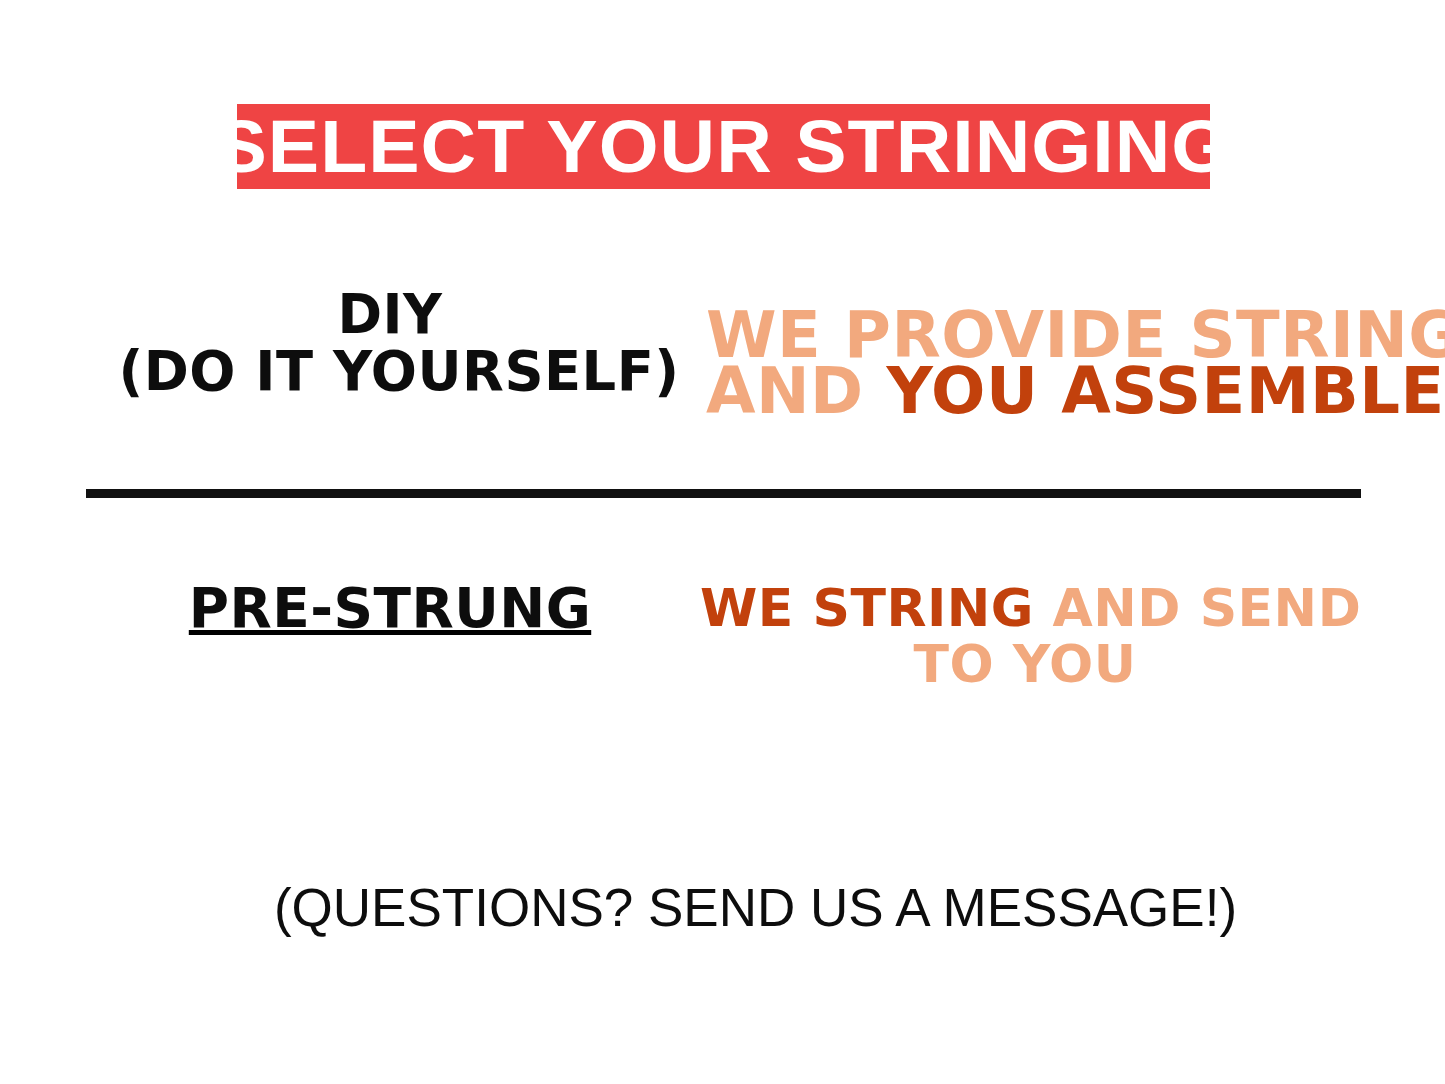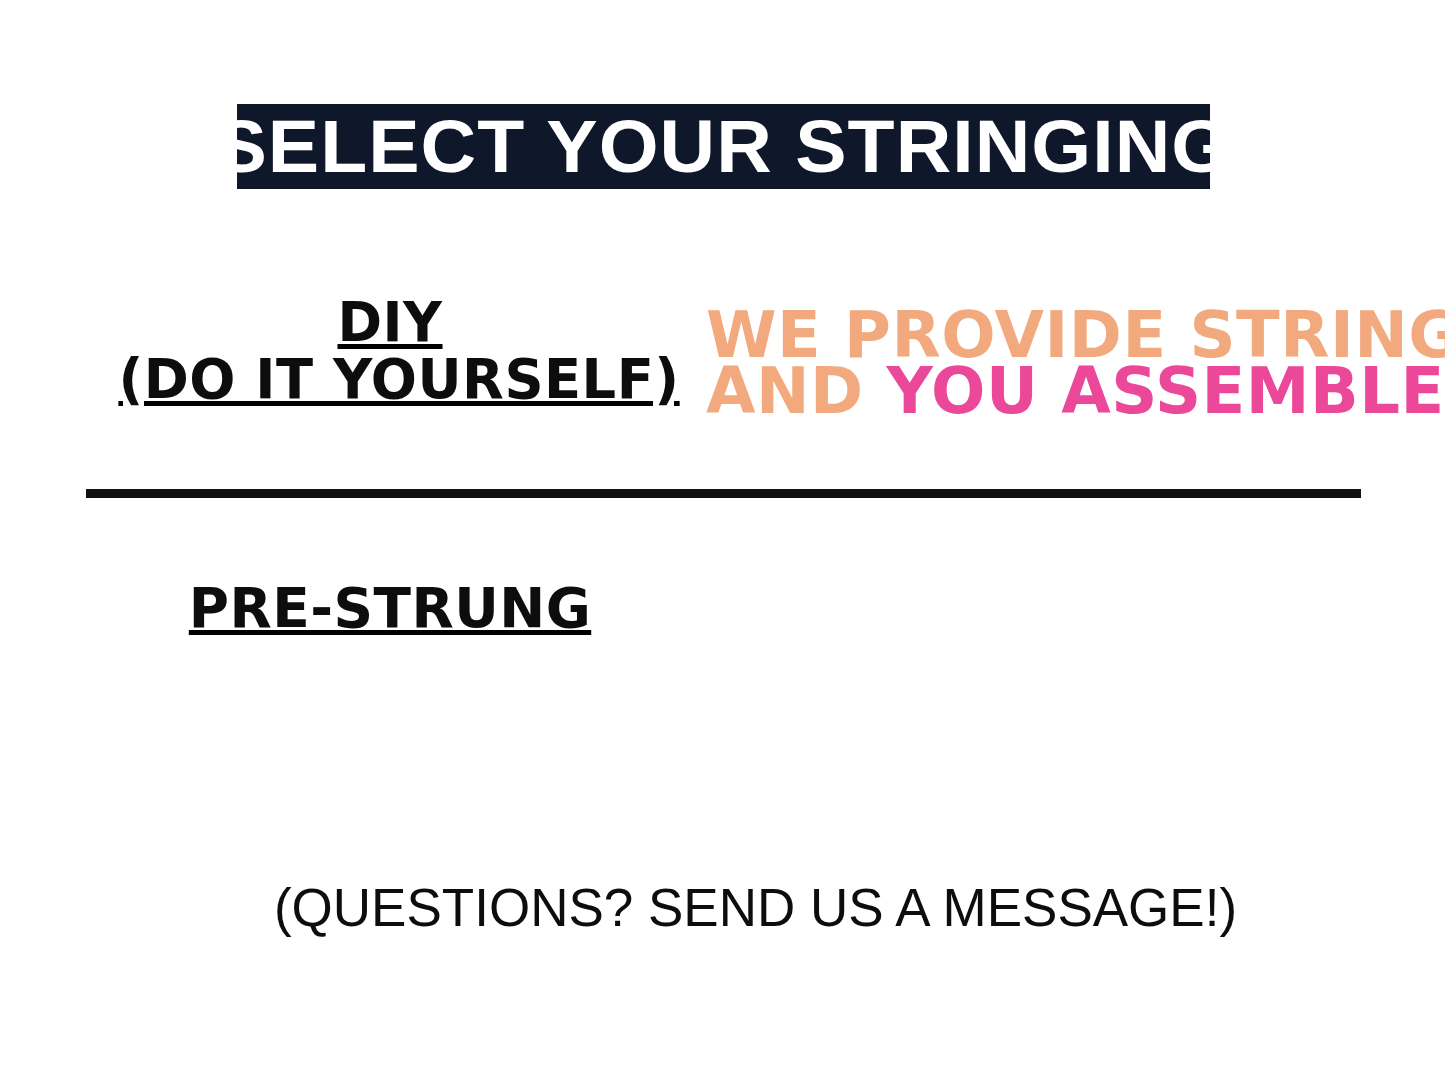--- a/index.html
+++ b/index.html
@@ -18,21 +18,21 @@
     -webkit-font-smoothing: antialiased;
   }
 
   
   .title-banner {
     position: absolute;
     left: 237px;
     top: 104px;
     width: 973px;
     height: 85px;
-    background: #0f172a;
+    background: #ef4444;
     display: flex;
     align-items: center;
     justify-content: center;
     box-sizing: border-box;
   }
   .title-text {
     color: #ffffff;
     font-family: "Liberation Sans Narrow", "Liberation Sans", sans-serif;
     font-weight: 700;
     font-size: 74px;
@@ -48,24 +48,23 @@
     font-family: "DejaVu Sans", sans-serif;
     font-weight: 700;
     letter-spacing: 0.5px;
     white-space: nowrap;
   }
 
   
   .diy-block {
     position: absolute;
     left: 110px;
-    top: 296px;
+    top: 288px;
     width: 560px;
     text-align: center;
-    text-decoration: underline;
   }
   .diy-line1 {
     font-size: 56px;
     line-height: 52px;
     color: #0d0d0d;
     transform: scaleX(0.96);
   }
   .diy-line2 {
     font-size: 56px;
     line-height: 58px;
@@ -118,21 +117,21 @@
     width: 650px;
     text-align: center;
     font-size: 52px;
     line-height: 56px;
   }
   .row2-desc .l1 { display: block; }
   .row2-desc .l2 { display: block; }
 
   
   .c-orange { color: #f2a97e; }
-  .c-blue   { color: #ec4899; }
+  .c-blue   { color: #c2410c; }
 
   
   .footer {
     position: absolute;
     left: 0;
     top: 878px;
     width: 1445px;
     text-align: center;
     margin-left: 33px;
   }
@@ -169,18 +168,25 @@
       <span class="c-blue">YOU ASSEMBLE</span>
     </span>
   </div>
 
   <div class="divider"></div>
 
   <div class="prestrung-block">
     <div class="marker prestrung-text">PRE-STRUNG</div>
   </div>
 
+  <div class="marker row2-desc">
+    <span class="l1">
+      <span class="c-blue">WE STRING</span>
+      <span class="c-orange">AND SEND</span>
+    </span>
+    <span class="l2 c-orange">TO YOU</span>
+  </div>
 
   <div class="footer">
     <span class="footer-text">(QUESTIONS? SEND US A MESSAGE!)</span>
   </div>
 
 </div>
 
 </body></html>

